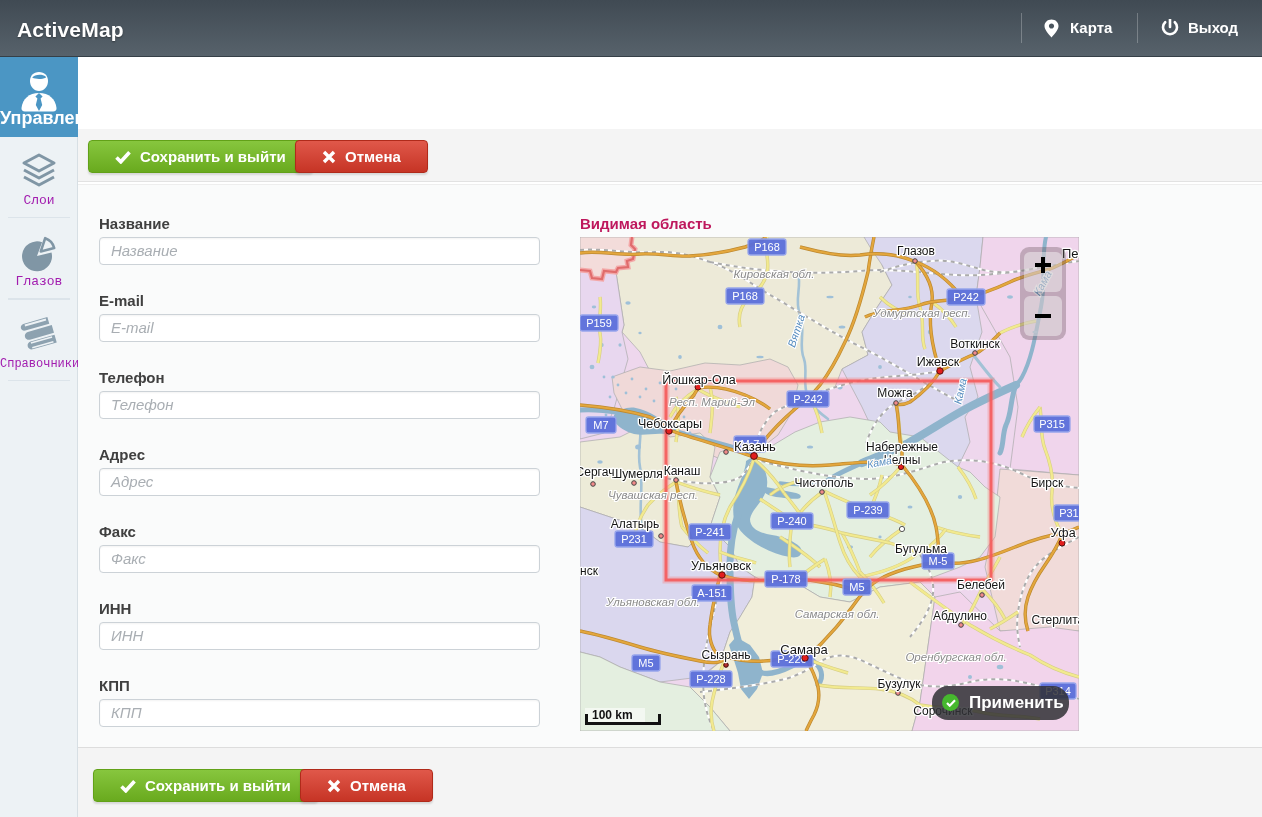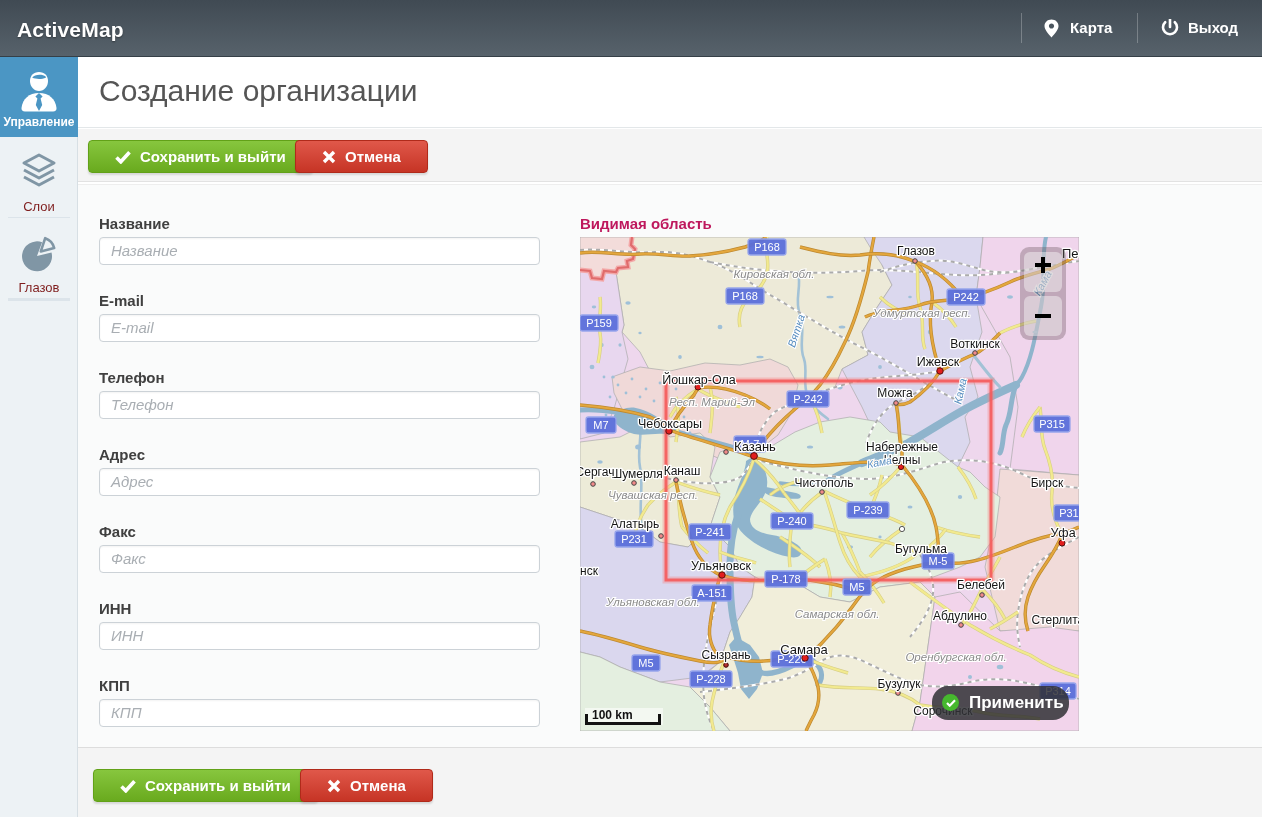--- a/index.html
+++ b/index.html
@@ -16,26 +16,26 @@
   font-weight:bold; letter-spacing:0.2px; text-shadow:0 1px 2px rgba(0,0,0,.4);}
 .tb-item { position:absolute; top:0; height:56px; color:#fff; font-size:15px;
   font-weight:bold; line-height:56px; }
 .tb-sep { position:absolute; top:13px; width:1px; height:30px; background:rgba(255,255,255,.25); }
 .tb-ic { position:absolute; top:19px; }
 
 
 #sidebar { position:absolute; left:0; top:57px; width:78px; height:760px;
   background:#edf2f5; border-right:1px solid #d7dfe4; }
 .sb-item { position:relative; width:78px; height:80px; text-align:center; }
-.sb-item .lbl { position:absolute; bottom:3px; width:100%; font-size:13px; color:#7f1d1d; }
+.sb-item .lbl { position:absolute; bottom:9px; width:100%; font-size:13px; color:#a21caf;font-family:Liberation Mono, monospace; }
 .sb-item svg { position:absolute; top:14px; left:50%; transform:translateX(-50%); }
 .sb-item.small .lbl { font-size:12px; }
 .sb-sep { width:62px; margin:0 auto; border-bottom:1px solid #dce4ea; }
 #sb-active { position:relative; width:78px; height:80px; background:#4b96c4; text-align:center; }
-#sb-active .lbl { position:absolute; bottom:8px; width:100%; font-size:12px; color:#fff; font-weight:bold; }
+#sb-active .lbl { position:absolute; bottom:8px; width:100%; font-size:18px; color:#fff; font-weight:bold; }
 
 
 #titlebar { position:absolute; left:78px; top:57px; width:1184px; height:71px;
   background:#fff; border-bottom:1px solid #e3e7e9; }
 #titlebar h1 { position:absolute; left:21px; top:17px; font-size:30px; font-weight:normal; color:#555; }
 #toolbar { position:absolute; left:78px; top:129px; width:1184px; height:53px;
   background:#f4f4f4; border-bottom:1px solid #e2e2e2; }
 #content { position:absolute; left:78px; top:184px; width:1184px; height:563px;
   background:#fafbfb; border-top:1px solid #eeeeee; }
 #bottombar { position:absolute; left:78px; top:747px; width:1184px; height:70px;
@@ -62,21 +62,21 @@
 
 #zoomctl { position:absolute; left:440px; top:10px; width:46px; height:93px;
   background:rgba(103,84,92,.35); border-radius:9px; }
 #zoomctl .zb { position:absolute; left:4px; width:38px; height:40px;
   background:rgba(255,255,255,.42); border-radius:6px; }
 #applybtn { position:absolute; left:352px; top:449px; width:137px; height:34px;
   background:rgba(48,48,53,.85); border-radius:16px; color:#fff; font-size:17px;
   font-weight:bold; line-height:34px; }
 #applybtn .circ { position:absolute; left:10px; top:8px; width:17px; height:17px;
   border-radius:50%; background:#46b82e; }
-#scalebar { position:absolute; left:5px; top:471px; width:78px; height:17px;
+#scalebar { position:absolute; left:5px; top:471px; width:60px; height:17px;
   background:rgba(255,255,255,.55); }
 #scalebar .bar { position:absolute; left:0; bottom:0; width:76px; height:11px;
   border-left:3px solid #111; border-right:3px solid #111; border-bottom:3px solid #111; }
 #scalebar .txt { position:absolute; left:7px; top:0px; font-size:12px; font-weight:bold; color:#111; }
 </style>
 </head>
 <body>
 <div id="app">
 
   <div id="topbar">
@@ -115,26 +115,35 @@
     <div class="sb-sep"></div>
     <div class="sb-item">
       <svg width="42" height="42" viewBox="0 0 42 42">
         <path d="M24.1 10.2 A15 15 0 1 0 33.5 20.4 L19 24 Z" fill="#8096a5"></path>
         <path d="M27.2 6.2 A14 14 0 0 1 36.2 16 L22.8 19.4 Z" fill="none" stroke="#8096a5" stroke-width="2.6" stroke-linejoin="round"></path>
       </svg>
       <div class="lbl">Глазов</div>
     </div>
     <div class="sb-sep"></div>
     <div class="sb-sep"></div>
+    <div class="sb-item small">
+      <svg width="44" height="42" viewBox="0 0 44 42">
+        <g transform="rotate(-16 22 21)">
+          <path d="M12 25 C9.8 25 8 26.8 8 29 C8 31.2 9.8 33 12 33 L37 33 L37 25 Z" fill="#8da2b0"></path>
+          <path d="M12 26.5 L34 26.5 M12 31.5 L34 31.5" stroke="#edf2f5" stroke-width="1.6"></path>
+          <path d="M11 11 C8.8 11 7 12.8 7 15 C7 17.2 8.8 19 11 19 L36 19 L36 11 Z" fill="#8da2b0" transform="translate(1,4)"></path>
+          <path d="M10 6 C8 6 6.5 7.6 6.5 9.5 C6.5 11.4 8 13 10 13 L35 13 L35 6 Z" fill="#8da2b0"></path>
+          <path d="M11 8 L33 8" stroke="#edf2f5" stroke-width="2"></path>
+        </g>
+      </svg>
+      <div class="lbl">Справочники</div>
+    </div>
     <div class="sb-sep"></div>
   </div>
 
-  <div id="titlebar">
-      <h1>Создание организации</h1>
-    </div>
 
   <div id="toolbar">
     <div class="btn green" style="left:10px; top:11px;">
       <svg width="16" height="14" viewBox="0 0 16 14">
           <path d="M1.5 7.5 L5.8 11.8 L14.5 2.2" stroke="#fff" stroke-width="3.6" fill="none"></path>
         </svg>Сохранить и выйти</div>
     <div class="btn red" style="left:217px; top:11px;">
       <svg width="14" height="14" viewBox="0 0 14 14">
           <path d="M2 2 L12 12 M12 2 L2 12" stroke="#fff" stroke-width="3.4" fill="none"></path>
         </svg>Отмена</div>

